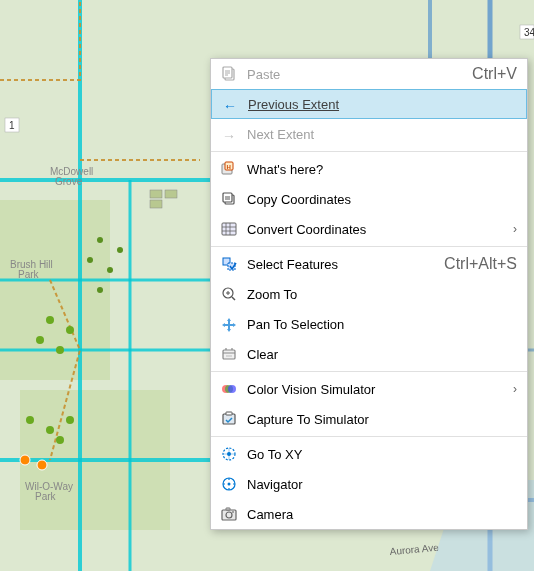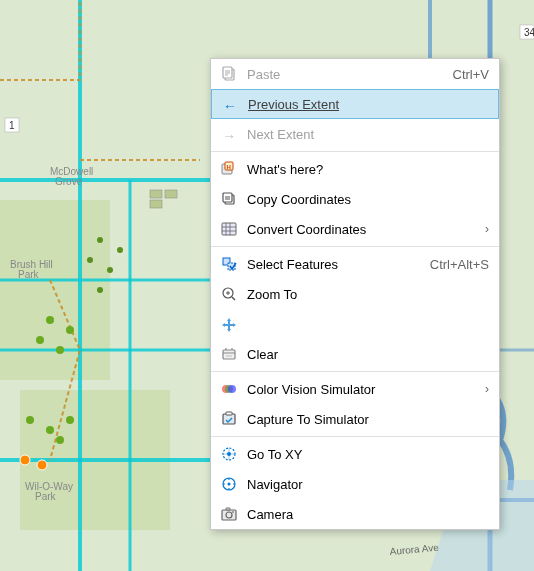--- a/index.html
+++ b/index.html
@@ -28,21 +28,21 @@
       top: 0; left: 0;
       width: 534px;
       height: 571px;
     }
 
     
     .context-menu {
       position: absolute;
       top: 58px;
       left: 210px;
-      width: 290px;
+      width: 318px;
       background: #ffffff;
       border: 1px solid #c8c8c8;
       box-shadow: 2px 2px 8px rgba(0,0,0,0.25);
       z-index: 100;
     }
 
     .menu-item {
       display: flex;
       align-items: center;
       padding: 5px 10px 5px 8px;
@@ -79,21 +79,21 @@
       font-size: 14px;
     }
 
     .menu-label {
       flex: 1;
       color: inherit;
     }
 
     .menu-shortcut {
       color: #666;
-      font-size: 13px;
+      font-size: 16px;
       margin-left: 10px;
     }
 
     .menu-arrow {
       color: #666;
       font-size: 12px;
       margin-left: 4px;
     }
 
     .menu-item.active .menu-label {
@@ -292,20 +292,21 @@
     </span>
     <span class="menu-label">Zoom To</span>
   </div>
 
   <div class="menu-item">
     <span class="menu-icon">
       <svg class="menu-svg" viewBox="0 0 16 16" fill="none" xmlns="http://www.w3.org/2000/svg">
         <path d="M8 2 L10 5 L9 5 L9 8 L12 8 L12 7 L15 9 L12 11 L12 10 L9 10 L9 13 L10 13 L8 16 L6 13 L7 13 L7 10 L4 10 L4 11 L1 9 L4 7 L4 8 L7 8 L7 5 L6 5 Z" fill="#0078d4" opacity="0.7"></path>
       </svg>
     </span>
+    <span class="menu-label">Pan To Selection</span>
   </div>
 
   <div class="menu-item">
     <span class="menu-icon">
       <svg class="menu-svg" viewBox="0 0 16 16" fill="none" xmlns="http://www.w3.org/2000/svg">
         <rect x="2" y="4" width="12" height="9" rx="1" fill="#f0f0f0" stroke="#888" stroke-width="1.2"></rect>
         <line x1="5" y1="4" x2="5" y2="2" stroke="#888" stroke-width="1.2"></line>
         <line x1="11" y1="4" x2="11" y2="2" stroke="#888" stroke-width="1.2"></line>
         <line x1="2" y1="7" x2="14" y2="7" stroke="#888" stroke-width="1"></line>
         <line x1="5" y1="10" x2="11" y2="10" stroke="#888" stroke-width="1" opacity="0.5"></line>

